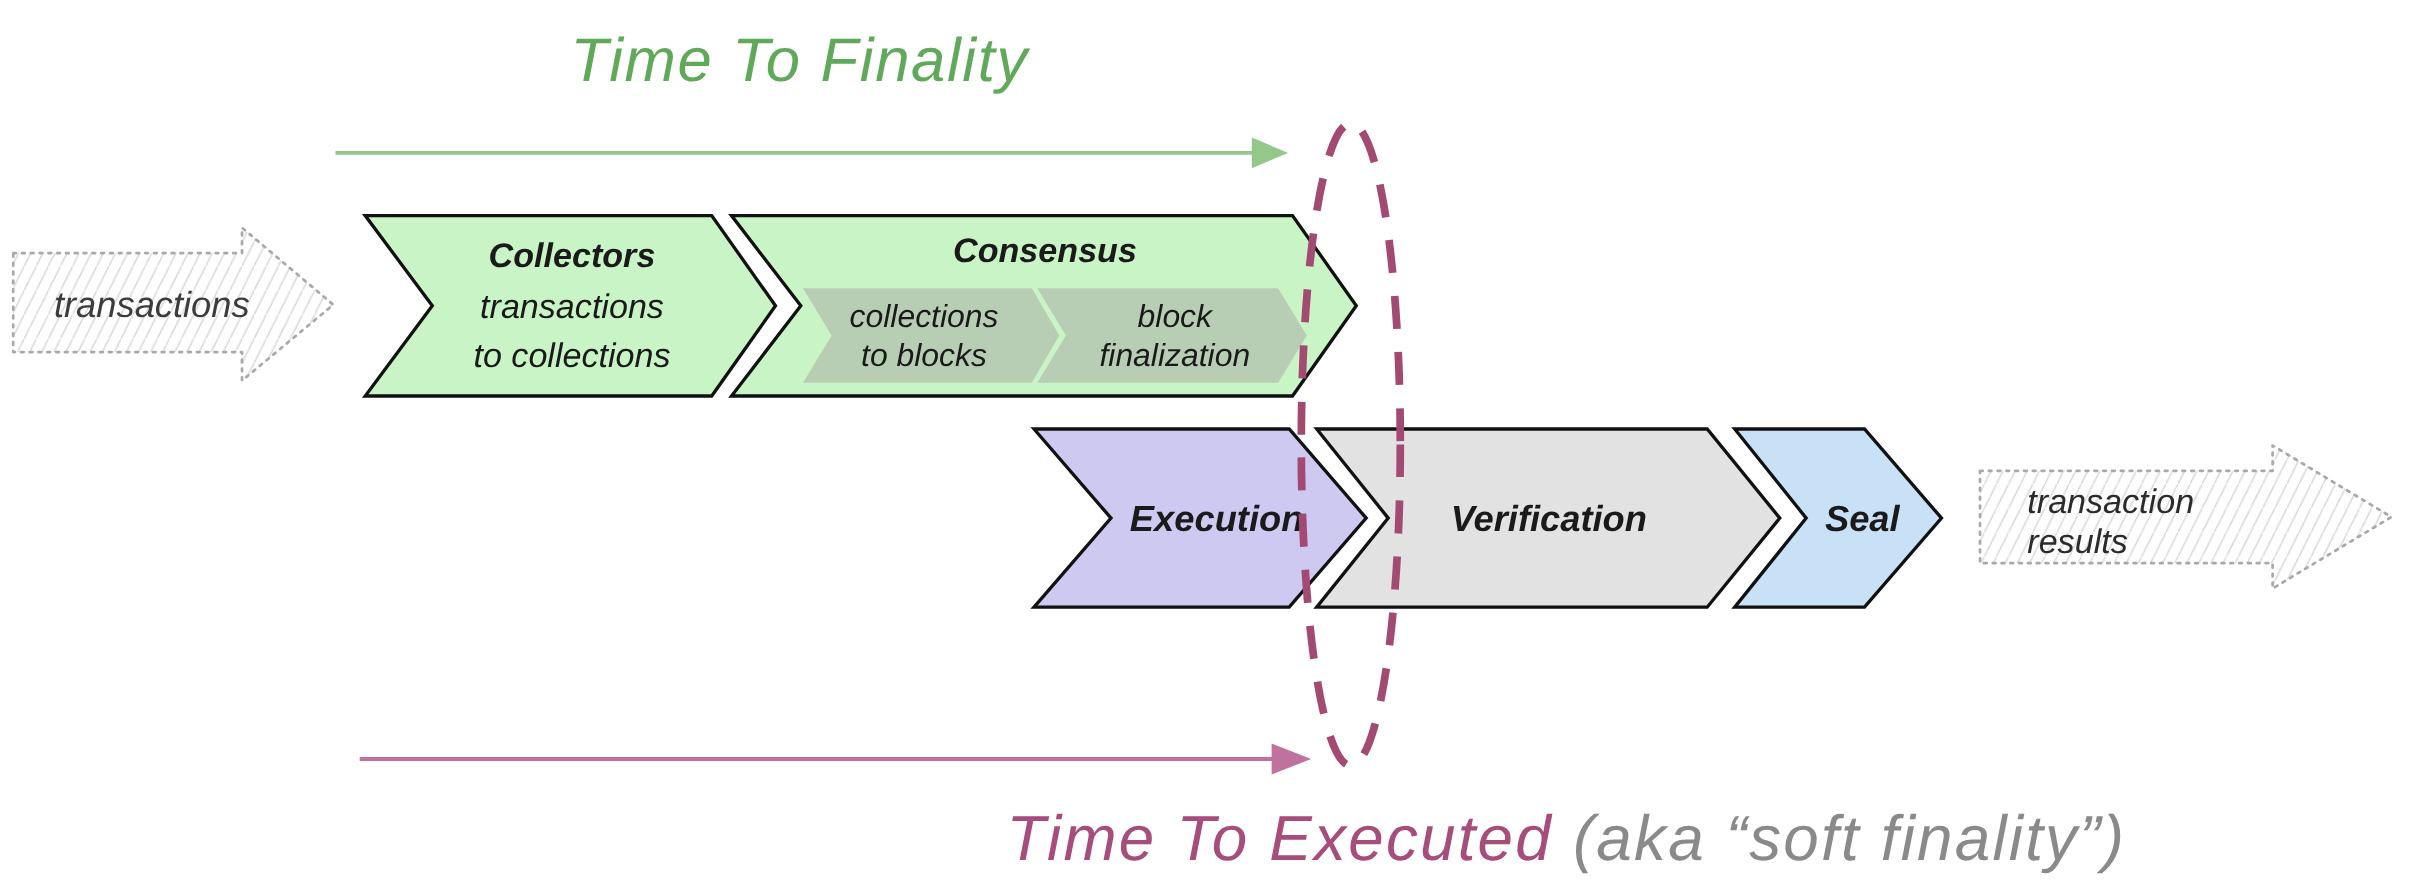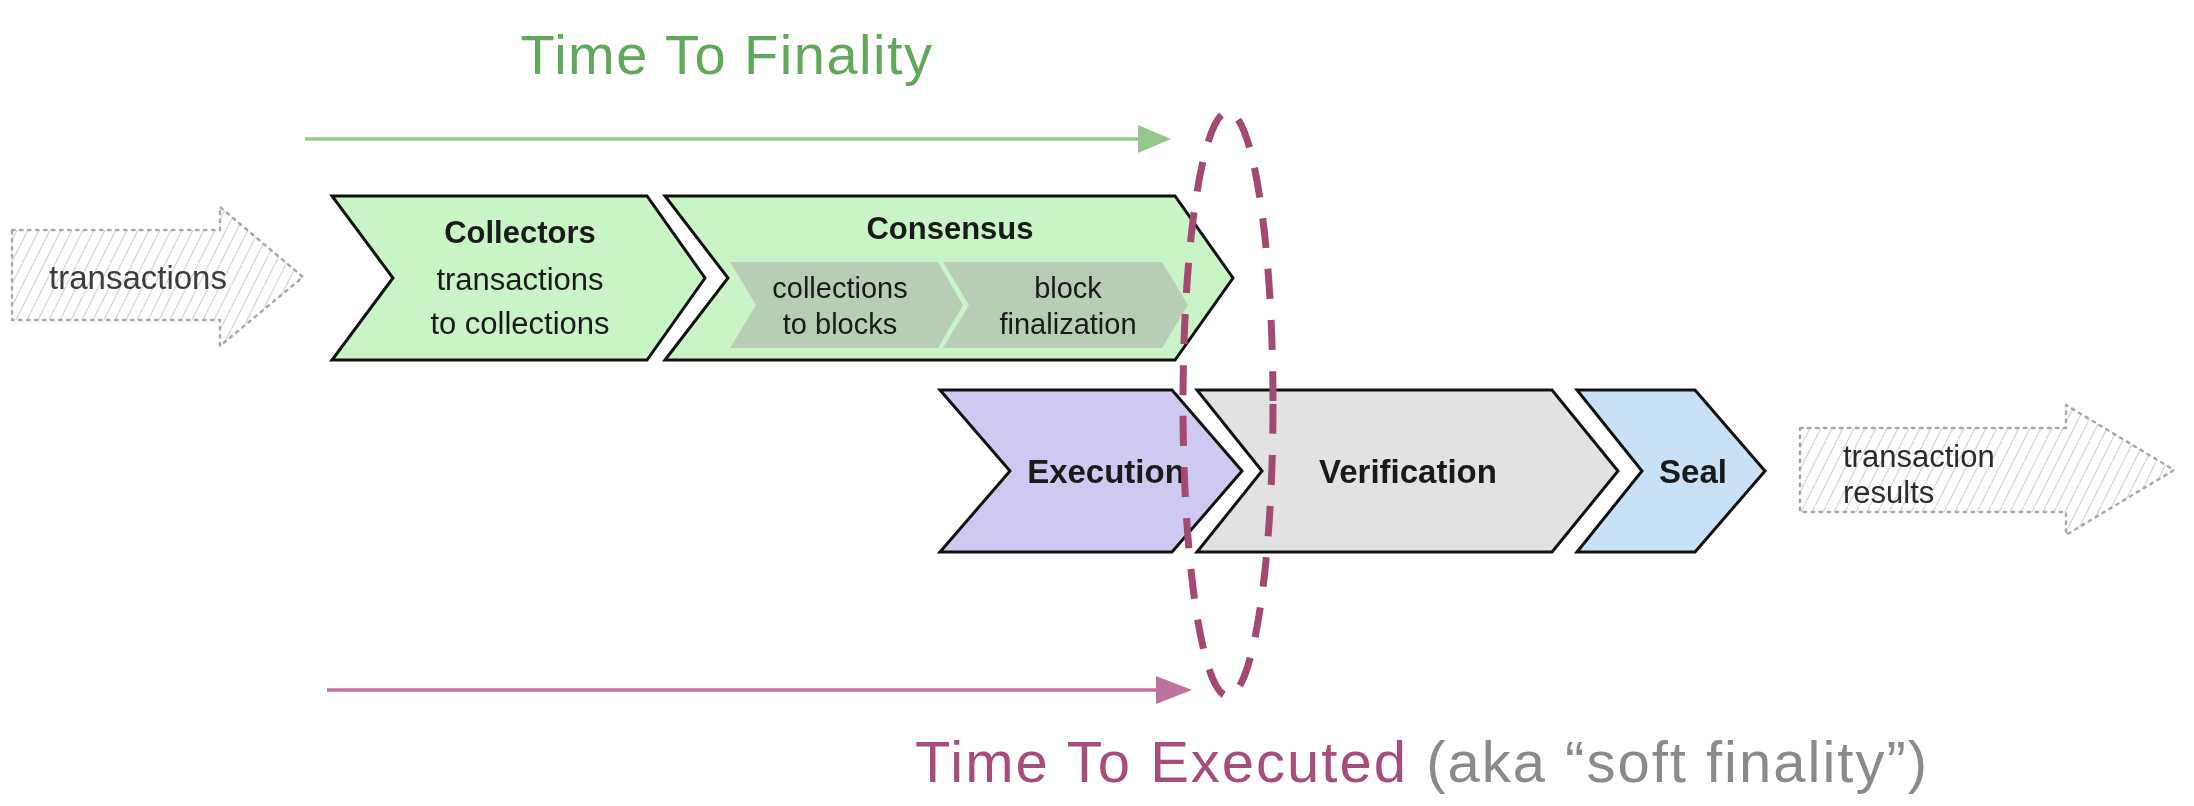--- a/index.html
+++ b/index.html
@@ -7,20 +7,21 @@
     padding: 0;
     background: #ffffff;
     font-family: "Liberation Sans", sans-serif;
   }
   .canvas {
     position: relative;
     width: 2194px;
     height: 806px;
     background: #ffffff;
     overflow: hidden;
+    font-style: italic;
   }
   svg { display: block; }
   text { user-select: none; }
 </style>
 </head>
 <body>
 
 <div class="canvas">
   <svg width="2194" height="806" viewBox="0 0 2194 806" xmlns="http://www.w3.org/2000/svg">
 

